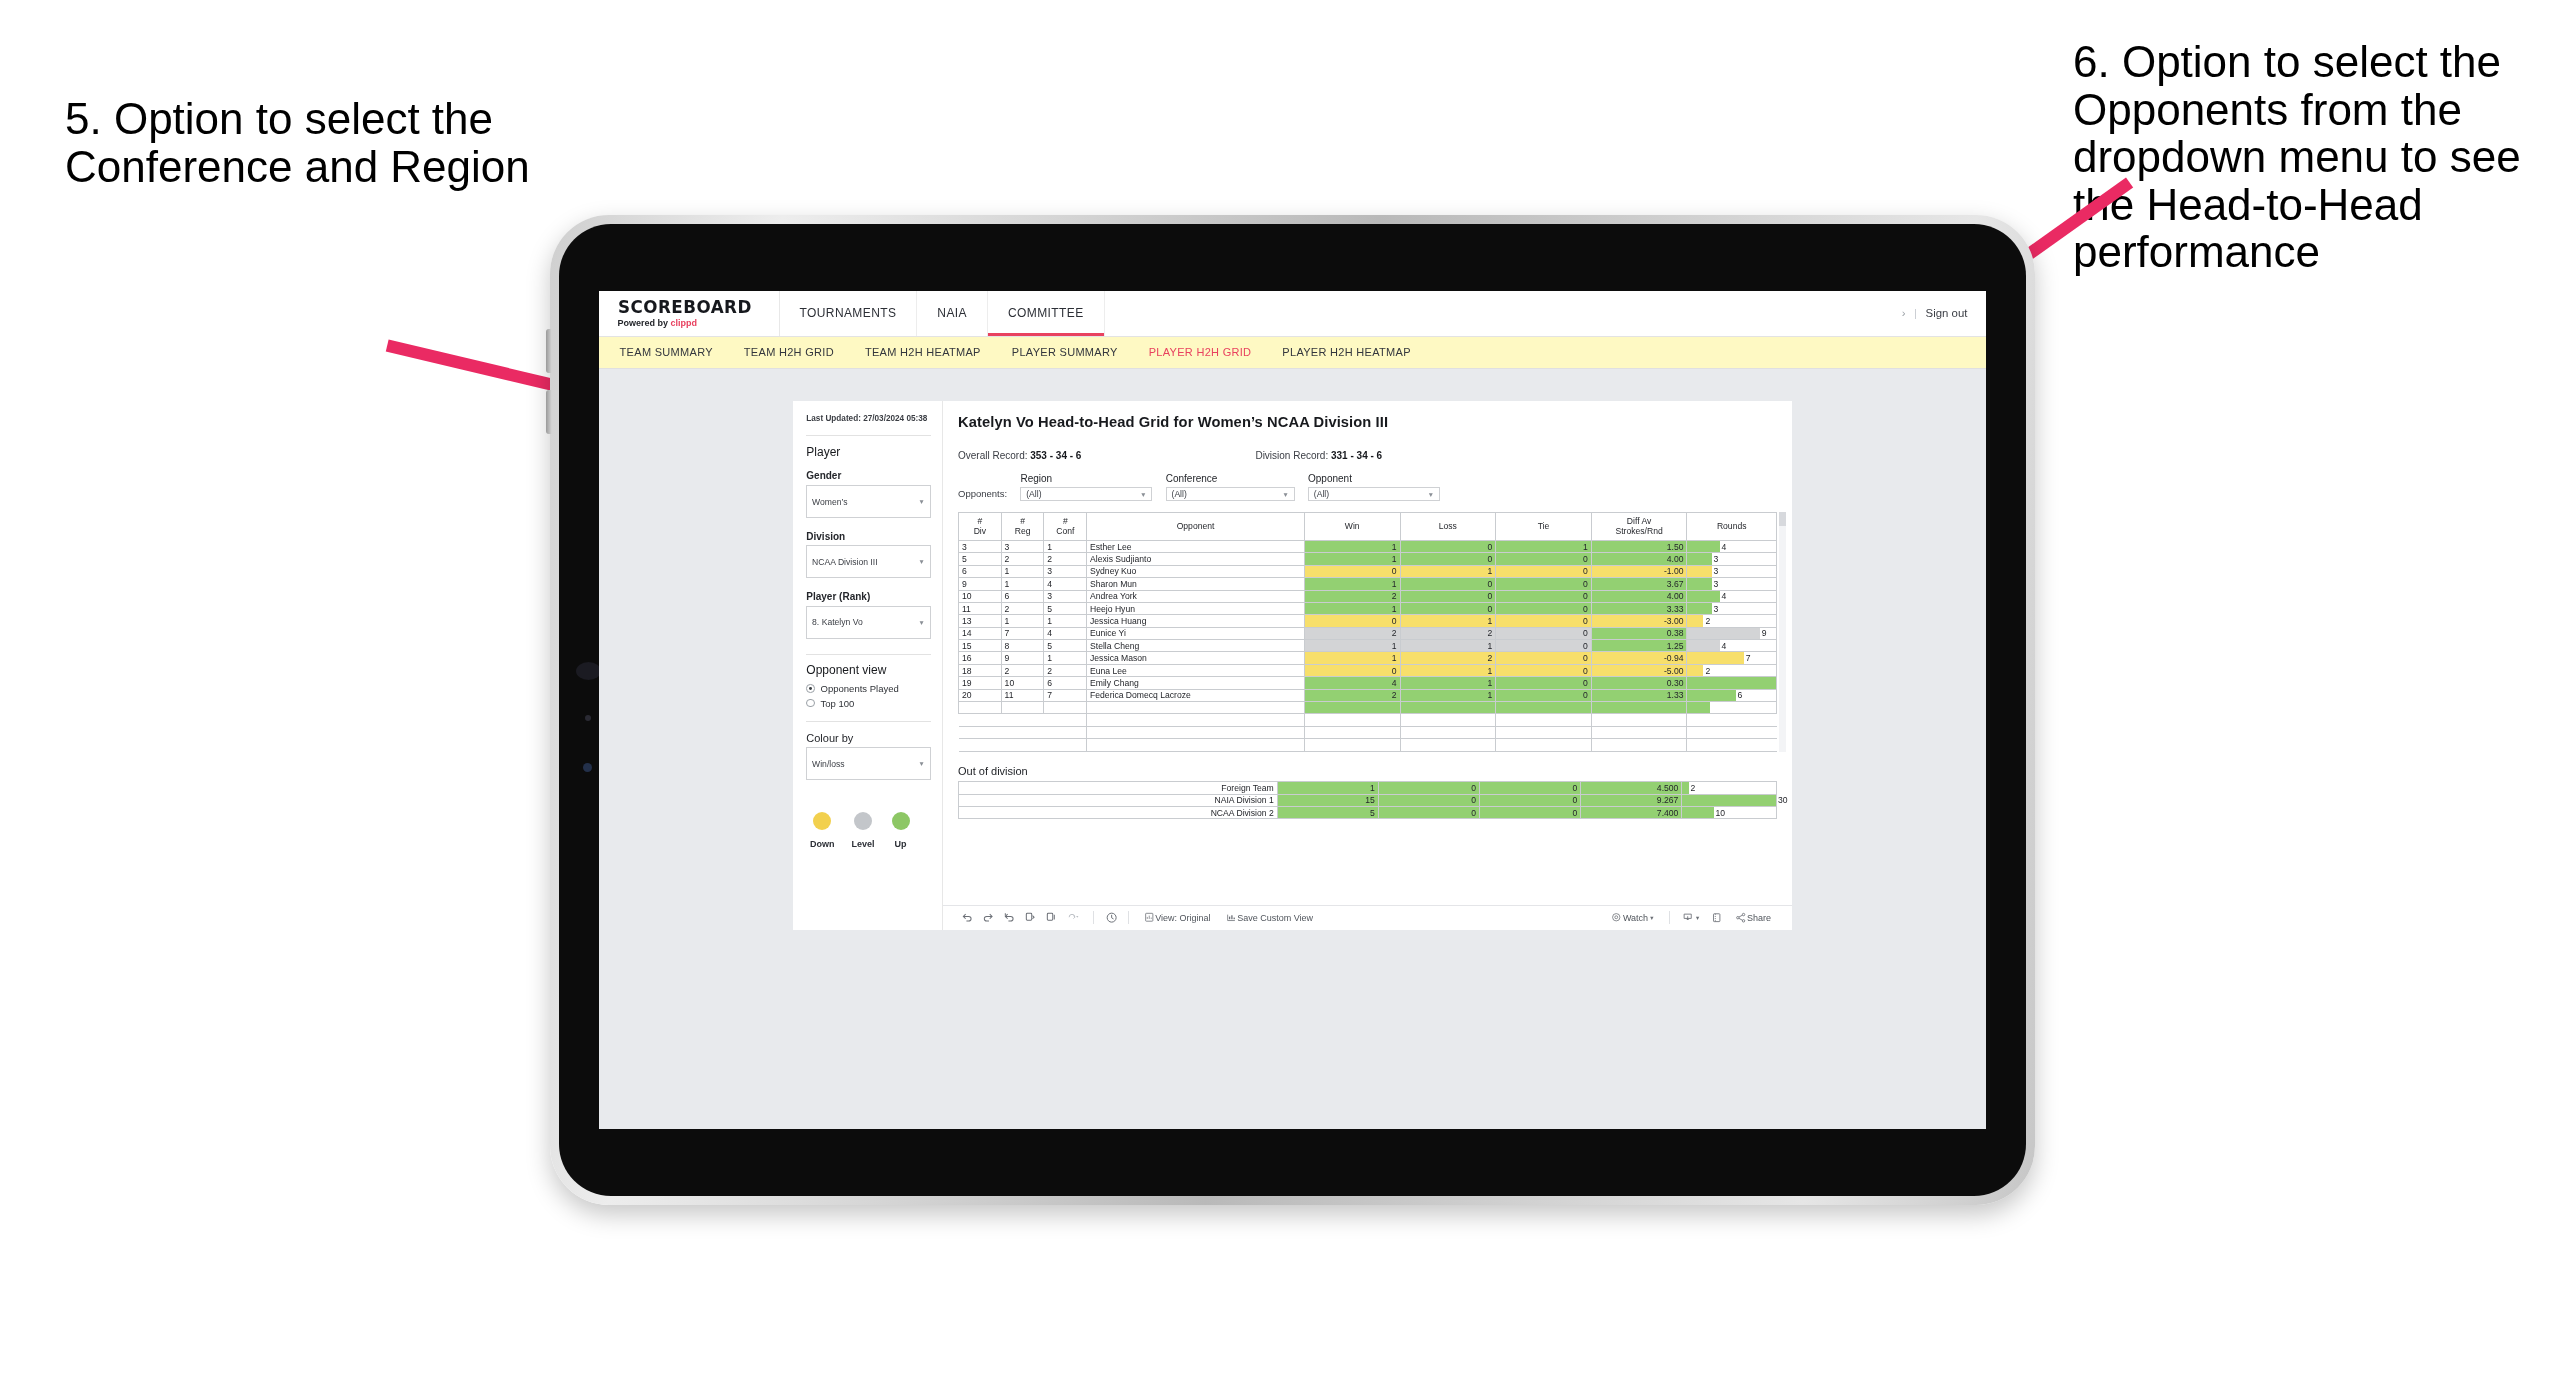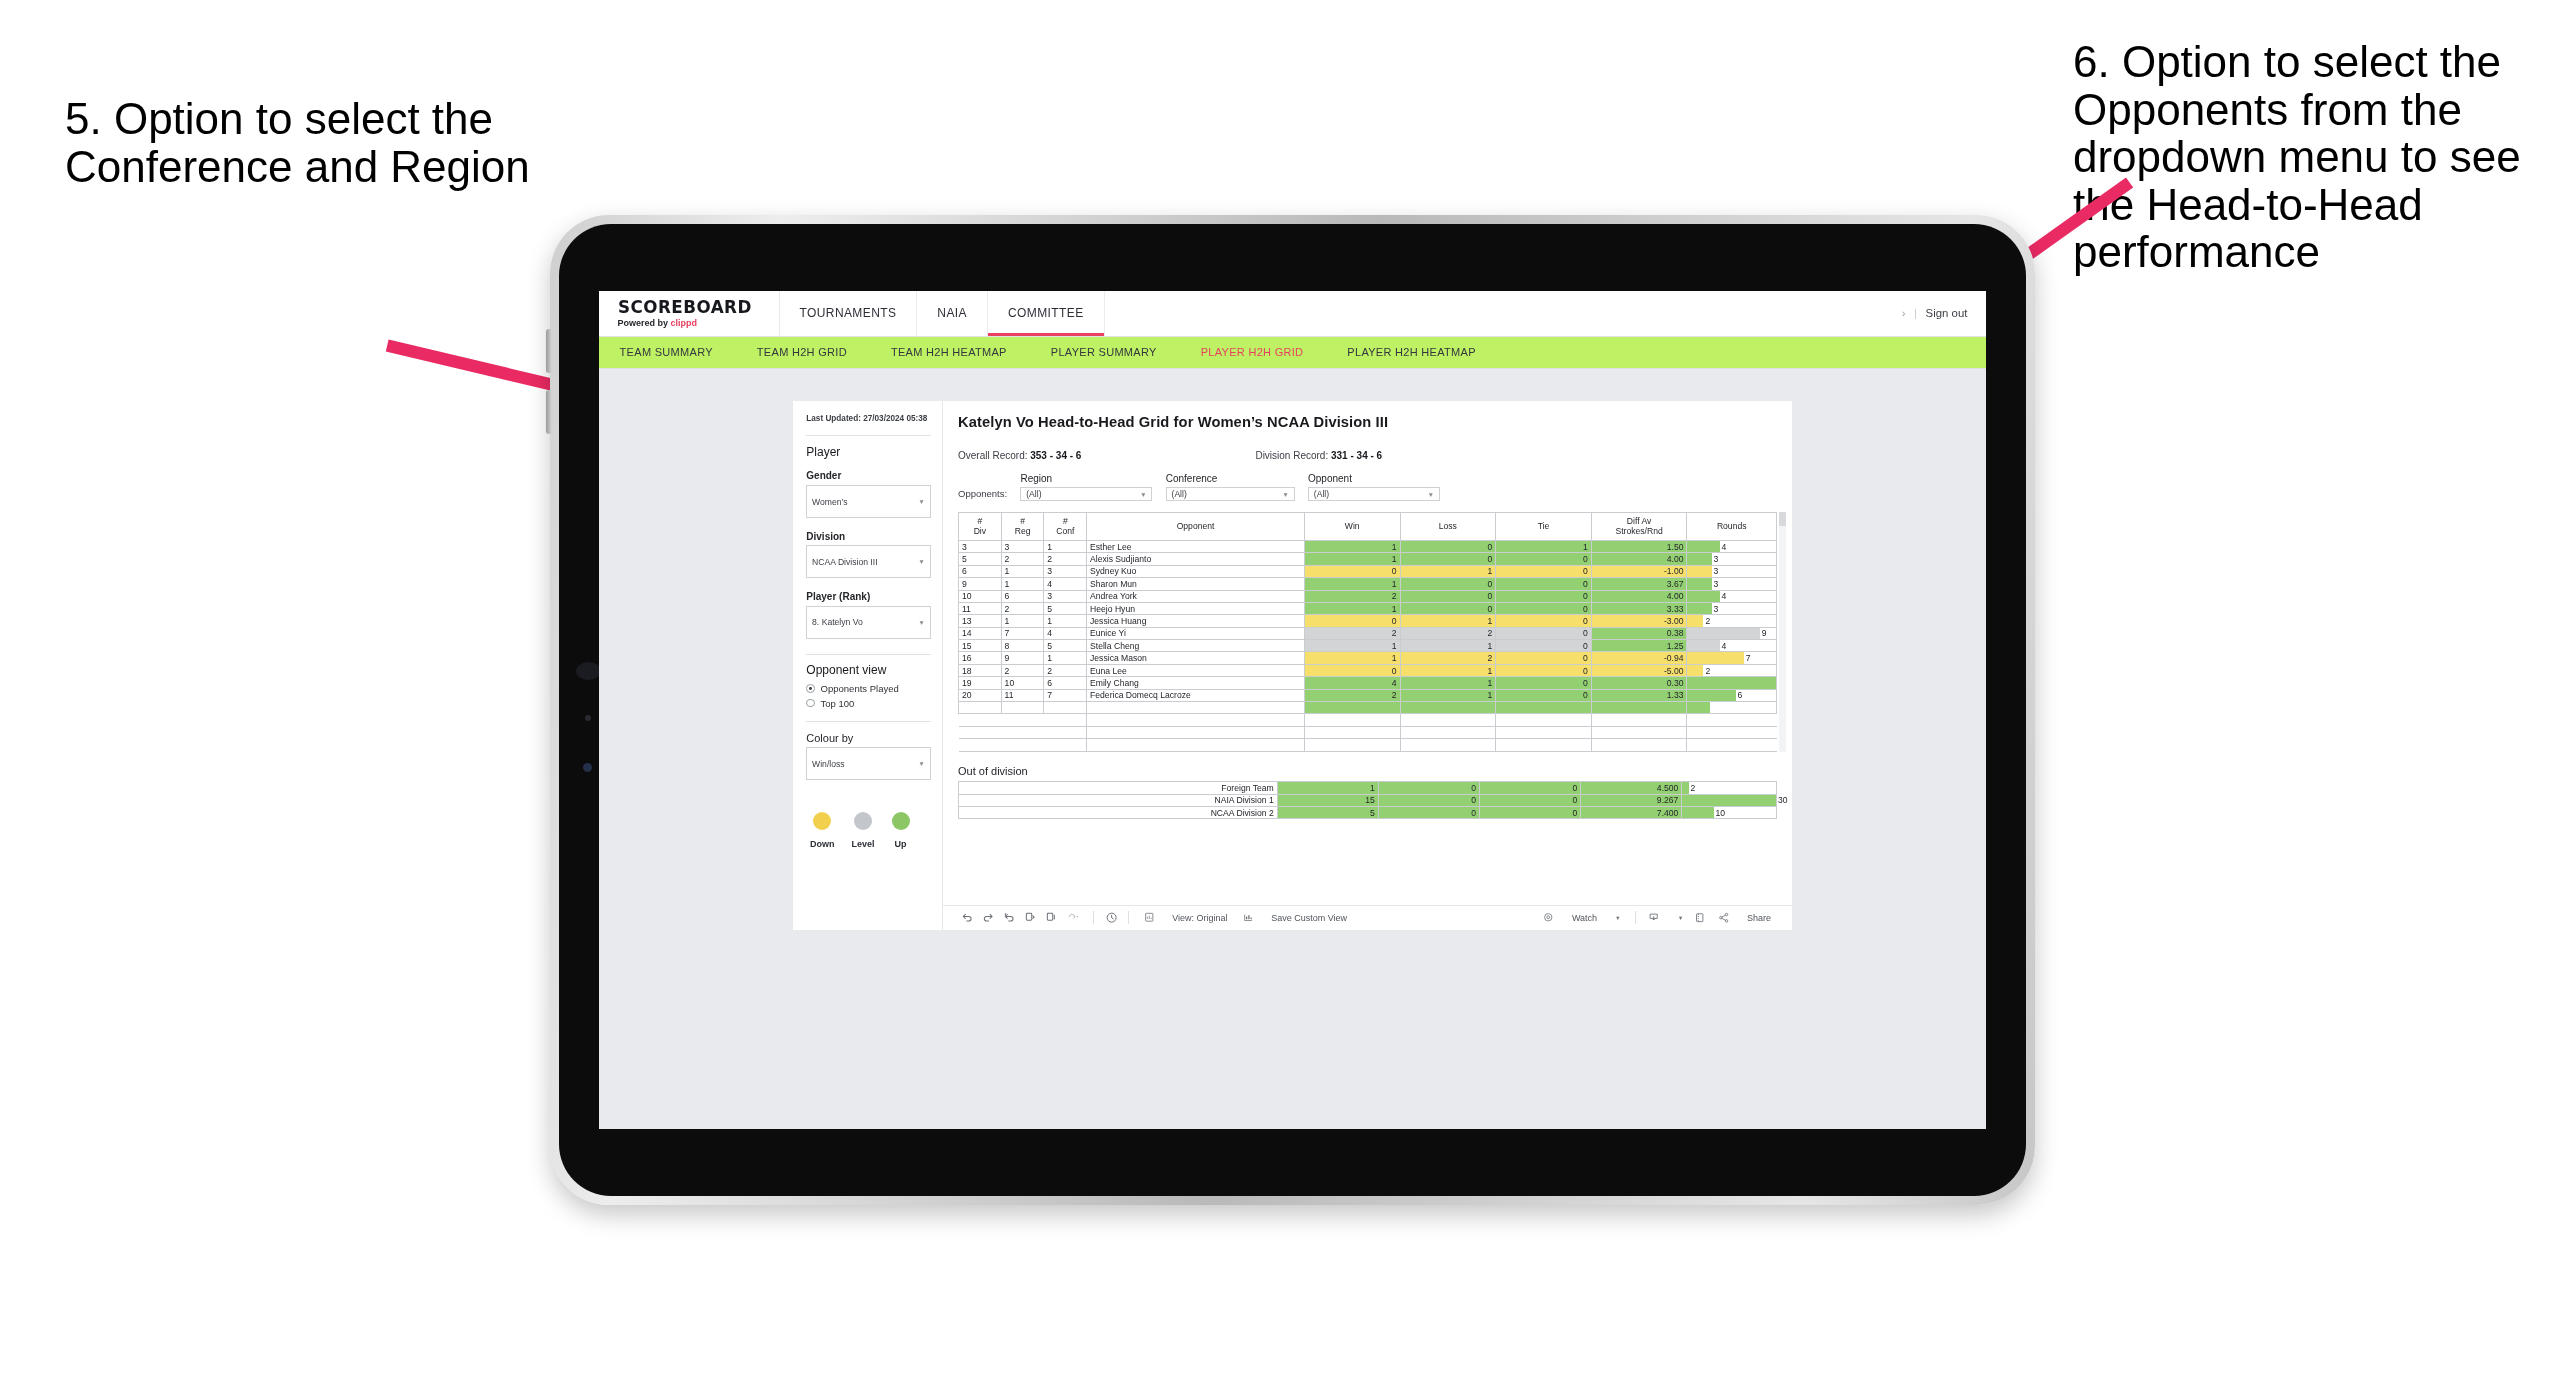--- a/index.html
+++ b/index.html
@@ -93,22 +93,22 @@
   }
   .topbar-right {
     margin-left: auto; display: flex; align-items: center;
     padding-right: 19px; gap: 8.6px;
     font-size: 11.4px; color: #3a3d44;
   }
   .chev { color: #9aa0a6; font-size: 11.4px; }
   .vline { color: #c9ccd1; }
 
   .app-subnav {
-    height: 32px; background: #bef264;
-    display: flex; align-items: center; gap: 44px;
+    height: 32px; background: #fef9c3;
+    display: flex; align-items: center; gap: 31px;
     padding-left: 21px;
     border-bottom: 1px solid #e0e0e0;
   }
   .subnav-item {
     font-size: 11px; color: #33363d; letter-spacing: 0.3px;
     cursor: pointer; white-space: nowrap;
   }
   .subnav-item.active { color: #e8415f; }
 
   .app-canvas {
@@ -205,21 +205,21 @@
 
   
   .viz-toolbar {
     position: absolute; left: 0; right: 0; bottom: 0;
     height: 25px; border-top: 1px solid #e4e5e8;
     display: flex; align-items: center; gap: 0;
     padding: 0 13.3px; background: #fff;
     font-size: 9px; color: #50555c;
   }
   .tb-ic { width: 21px; display: flex; align-items: center; justify-content: center; color: #6c7077; cursor: pointer; }
-  .tb-btn { display: flex; align-items: center; gap: 18px; padding: 0 7.6px; cursor: pointer; white-space: nowrap; }
+  .tb-btn { display: flex; align-items: center; gap: 1px; padding: 0 7.6px; cursor: pointer; white-space: nowrap; }
   .tb-sep { width: 1px; height: 12.4px; background: #dfe1e4; margin: 0 6.7px; }
   .tb-right { margin-left: auto; display: flex; align-items: center; }
 </style>
 </head>
 <body>
 
 <div class="annot" id="annot-left">5. Option to select the Conference and Region</div>
 <div class="annot" id="annot-right">6. Option to select the Opponents from the dropdown menu to see the Head-to-Head performance</div>
 
 <svg class="arrow" style="left:381px;top:338px;" width="476" height="133" viewBox="0 0 500 140">

